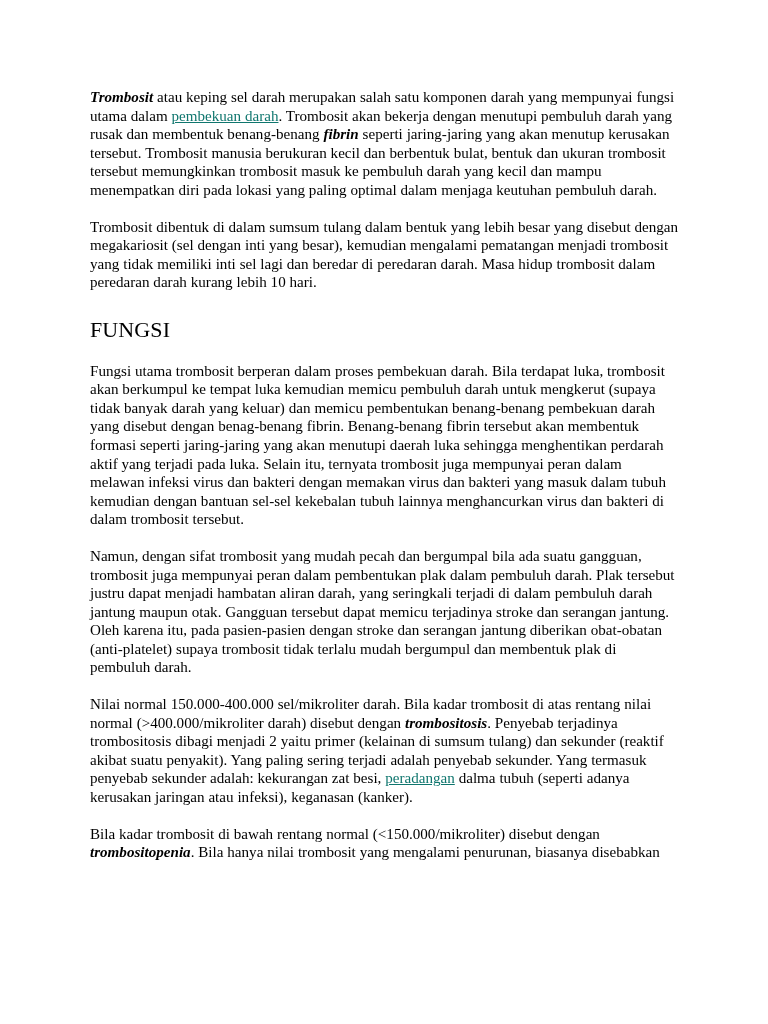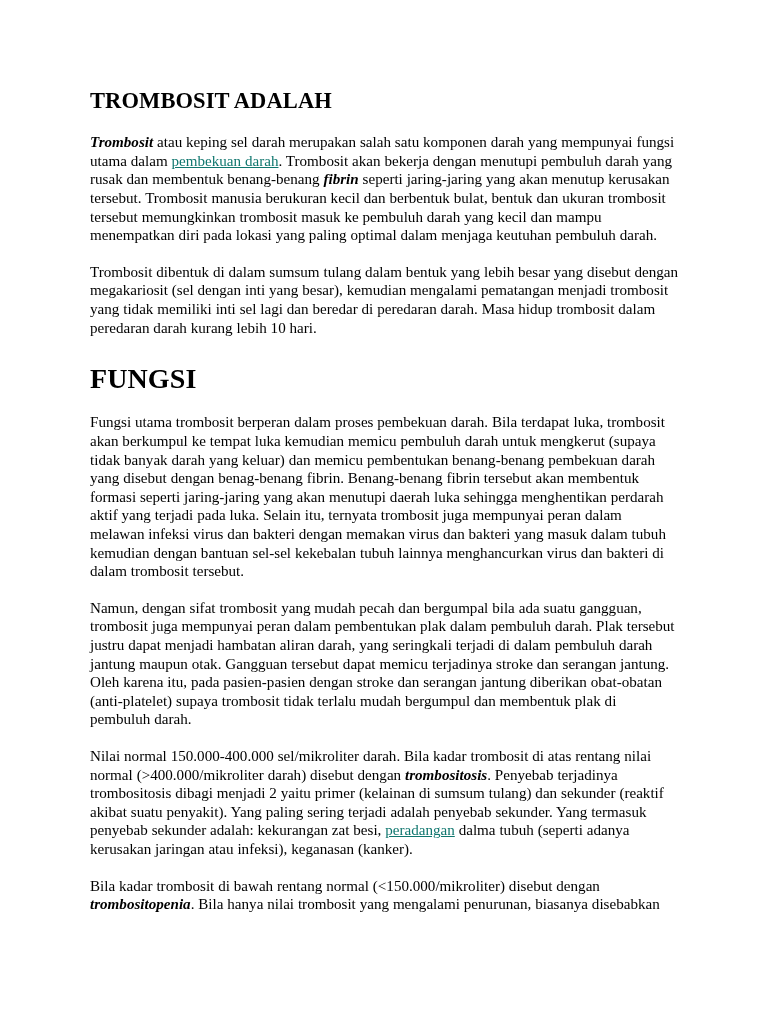--- a/index.html
+++ b/index.html
@@ -23,22 +23,22 @@
     background: #ffffff;
   }
   .doc-title {
     font-size: 22.5px;
     font-weight: bold;
     letter-spacing: 0.1px;
     margin: 0 0 20px 0;
     line-height: 1.12;
   }
   .section-heading {
-    font-size: 28px;
-    font-weight: bold;
+    font-size: 22px;
+    font-weight: normal;
     letter-spacing: 0.1px;
     margin: 26px 0 19px 0;
     line-height: 1.12;
   }
   .section-heading.tight {
     margin-top: 25px;
   }
   p.body-text {
     font-size: 15.1px;
     line-height: 18.6px;
@@ -59,21 +59,20 @@
     text-underline-offset: 1px;
   }
   .w-title   { max-width: 590px; }
   .w-para    { max-width: 590px; }
 </style>
 </head>
 <body>
 
 <div class="page">
 
-  <h1 class="doc-title w-title">TROMBOSIT ADALAH</h1>
 
   <p class="body-text w-para"><span class="it">Trombosit</span><span> atau keping sel darah merupakan salah satu komponen darah yang mempunyai fungsi utama dalam </span><a class="doclink" href="#">pembekuan darah</a><span>. Trombosit akan bekerja dengan menutupi pembuluh darah yang rusak dan membentuk benang-benang </span><span class="it">fibrin</span><span> seperti jaring-jaring yang akan menutup kerusakan tersebut. Trombosit manusia berukuran kecil dan berbentuk bulat, bentuk dan ukuran trombosit tersebut memungkinkan trombosit masuk ke pembuluh darah yang kecil dan mampu menempatkan diri pada lokasi yang paling optimal dalam menjaga keutuhan pembuluh darah.</span></p>
 
   <p class="body-text w-para">Trombosit dibentuk di dalam sumsum tulang dalam bentuk yang lebih besar yang disebut dengan megakariosit (sel dengan inti yang besar), kemudian mengalami pematangan menjadi trombosit yang tidak memiliki inti sel lagi dan beredar di peredaran darah. Masa hidup trombosit dalam peredaran darah kurang lebih 10 hari.</p>
 
   <h2 class="section-heading">FUNGSI</h2>
 
   <p class="body-text w-para">Fungsi utama trombosit berperan dalam proses pembekuan darah. Bila terdapat luka, trombosit akan berkumpul ke tempat luka kemudian memicu pembuluh darah untuk mengkerut (supaya tidak banyak darah yang keluar) dan memicu pembentukan benang-benang pembekuan darah yang disebut dengan benag-benang fibrin. Benang-benang fibrin tersebut akan membentuk formasi seperti jaring-jaring yang akan menutupi daerah luka sehingga menghentikan perdarah aktif yang terjadi pada luka. Selain itu, ternyata trombosit juga mempunyai peran dalam melawan infeksi virus dan bakteri dengan memakan virus dan bakteri yang masuk dalam tubuh kemudian dengan bantuan sel-sel kekebalan tubuh lainnya menghancurkan virus dan bakteri di dalam trombosit tersebut.</p>
 
   <p class="body-text w-para">Namun, dengan sifat trombosit yang mudah pecah dan bergumpal bila ada suatu gangguan, trombosit juga mempunyai peran dalam pembentukan plak dalam pembuluh darah. Plak tersebut justru dapat menjadi hambatan aliran darah, yang seringkali terjadi di dalam pembuluh darah jantung maupun otak. Gangguan tersebut dapat memicu terjadinya stroke dan serangan jantung. Oleh karena itu, pada pasien-pasien dengan stroke dan serangan jantung diberikan obat-obatan (anti-platelet) supaya trombosit tidak terlalu mudah bergumpul dan membentuk plak di pembuluh darah.</p>

